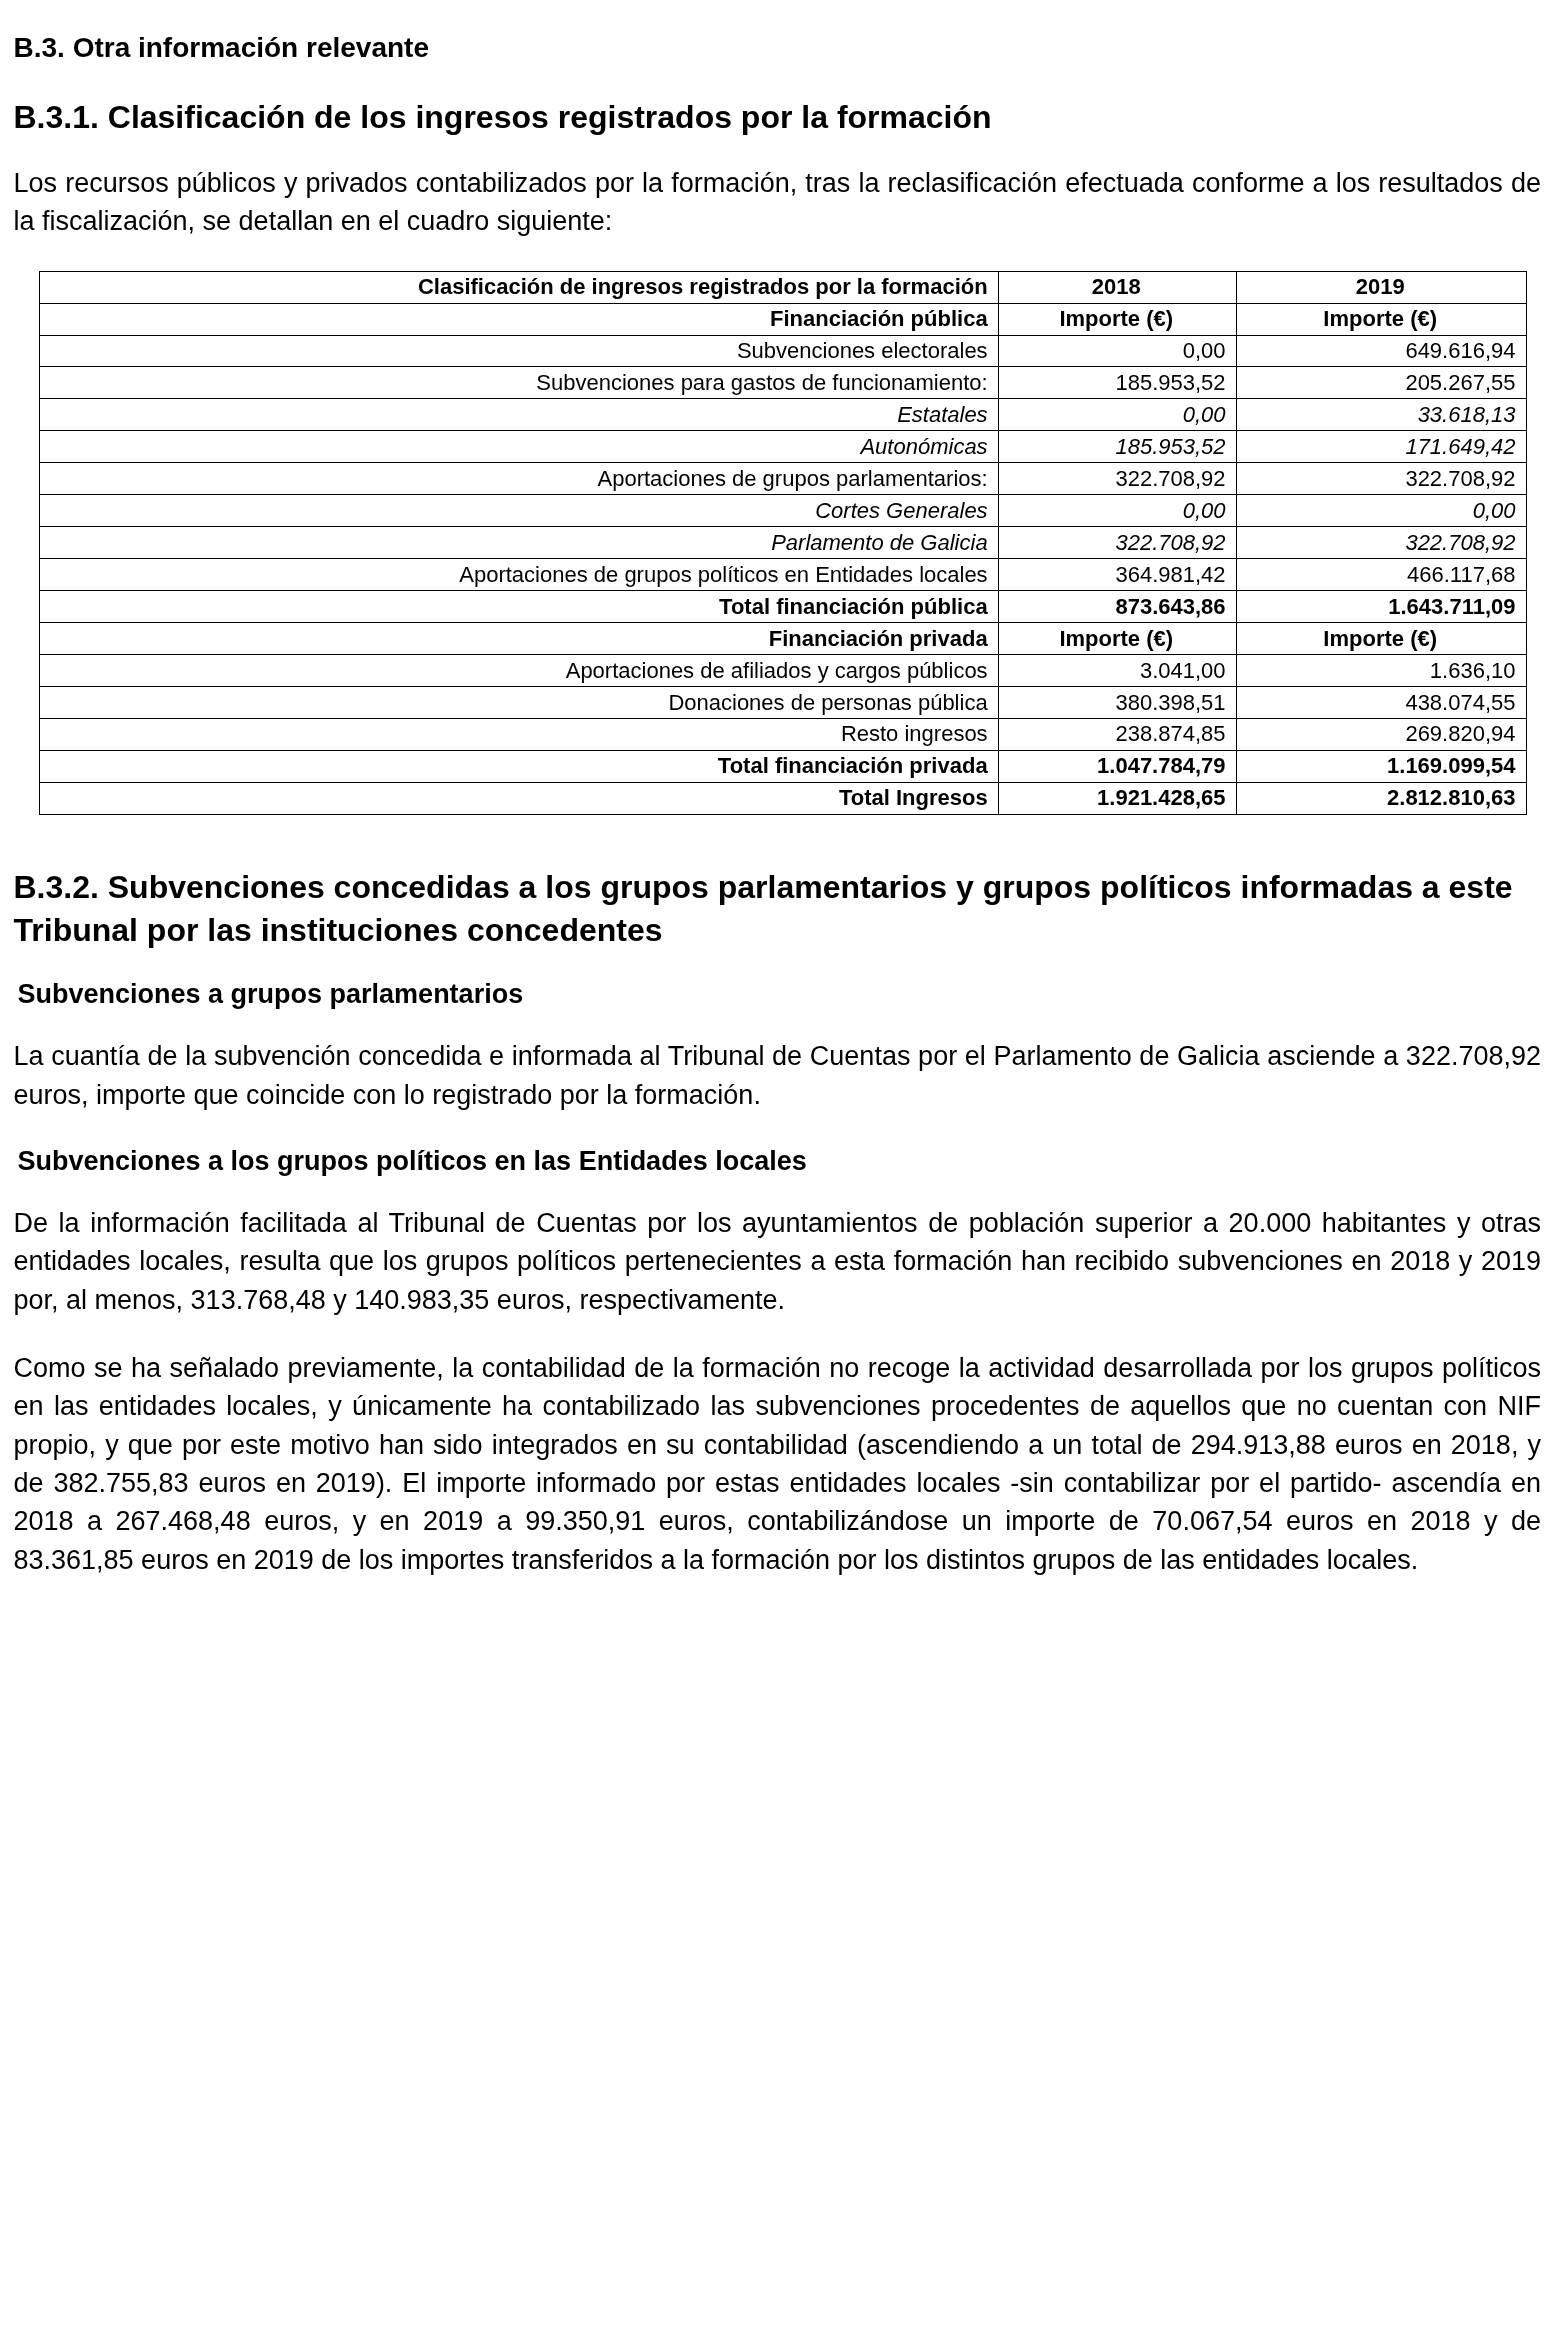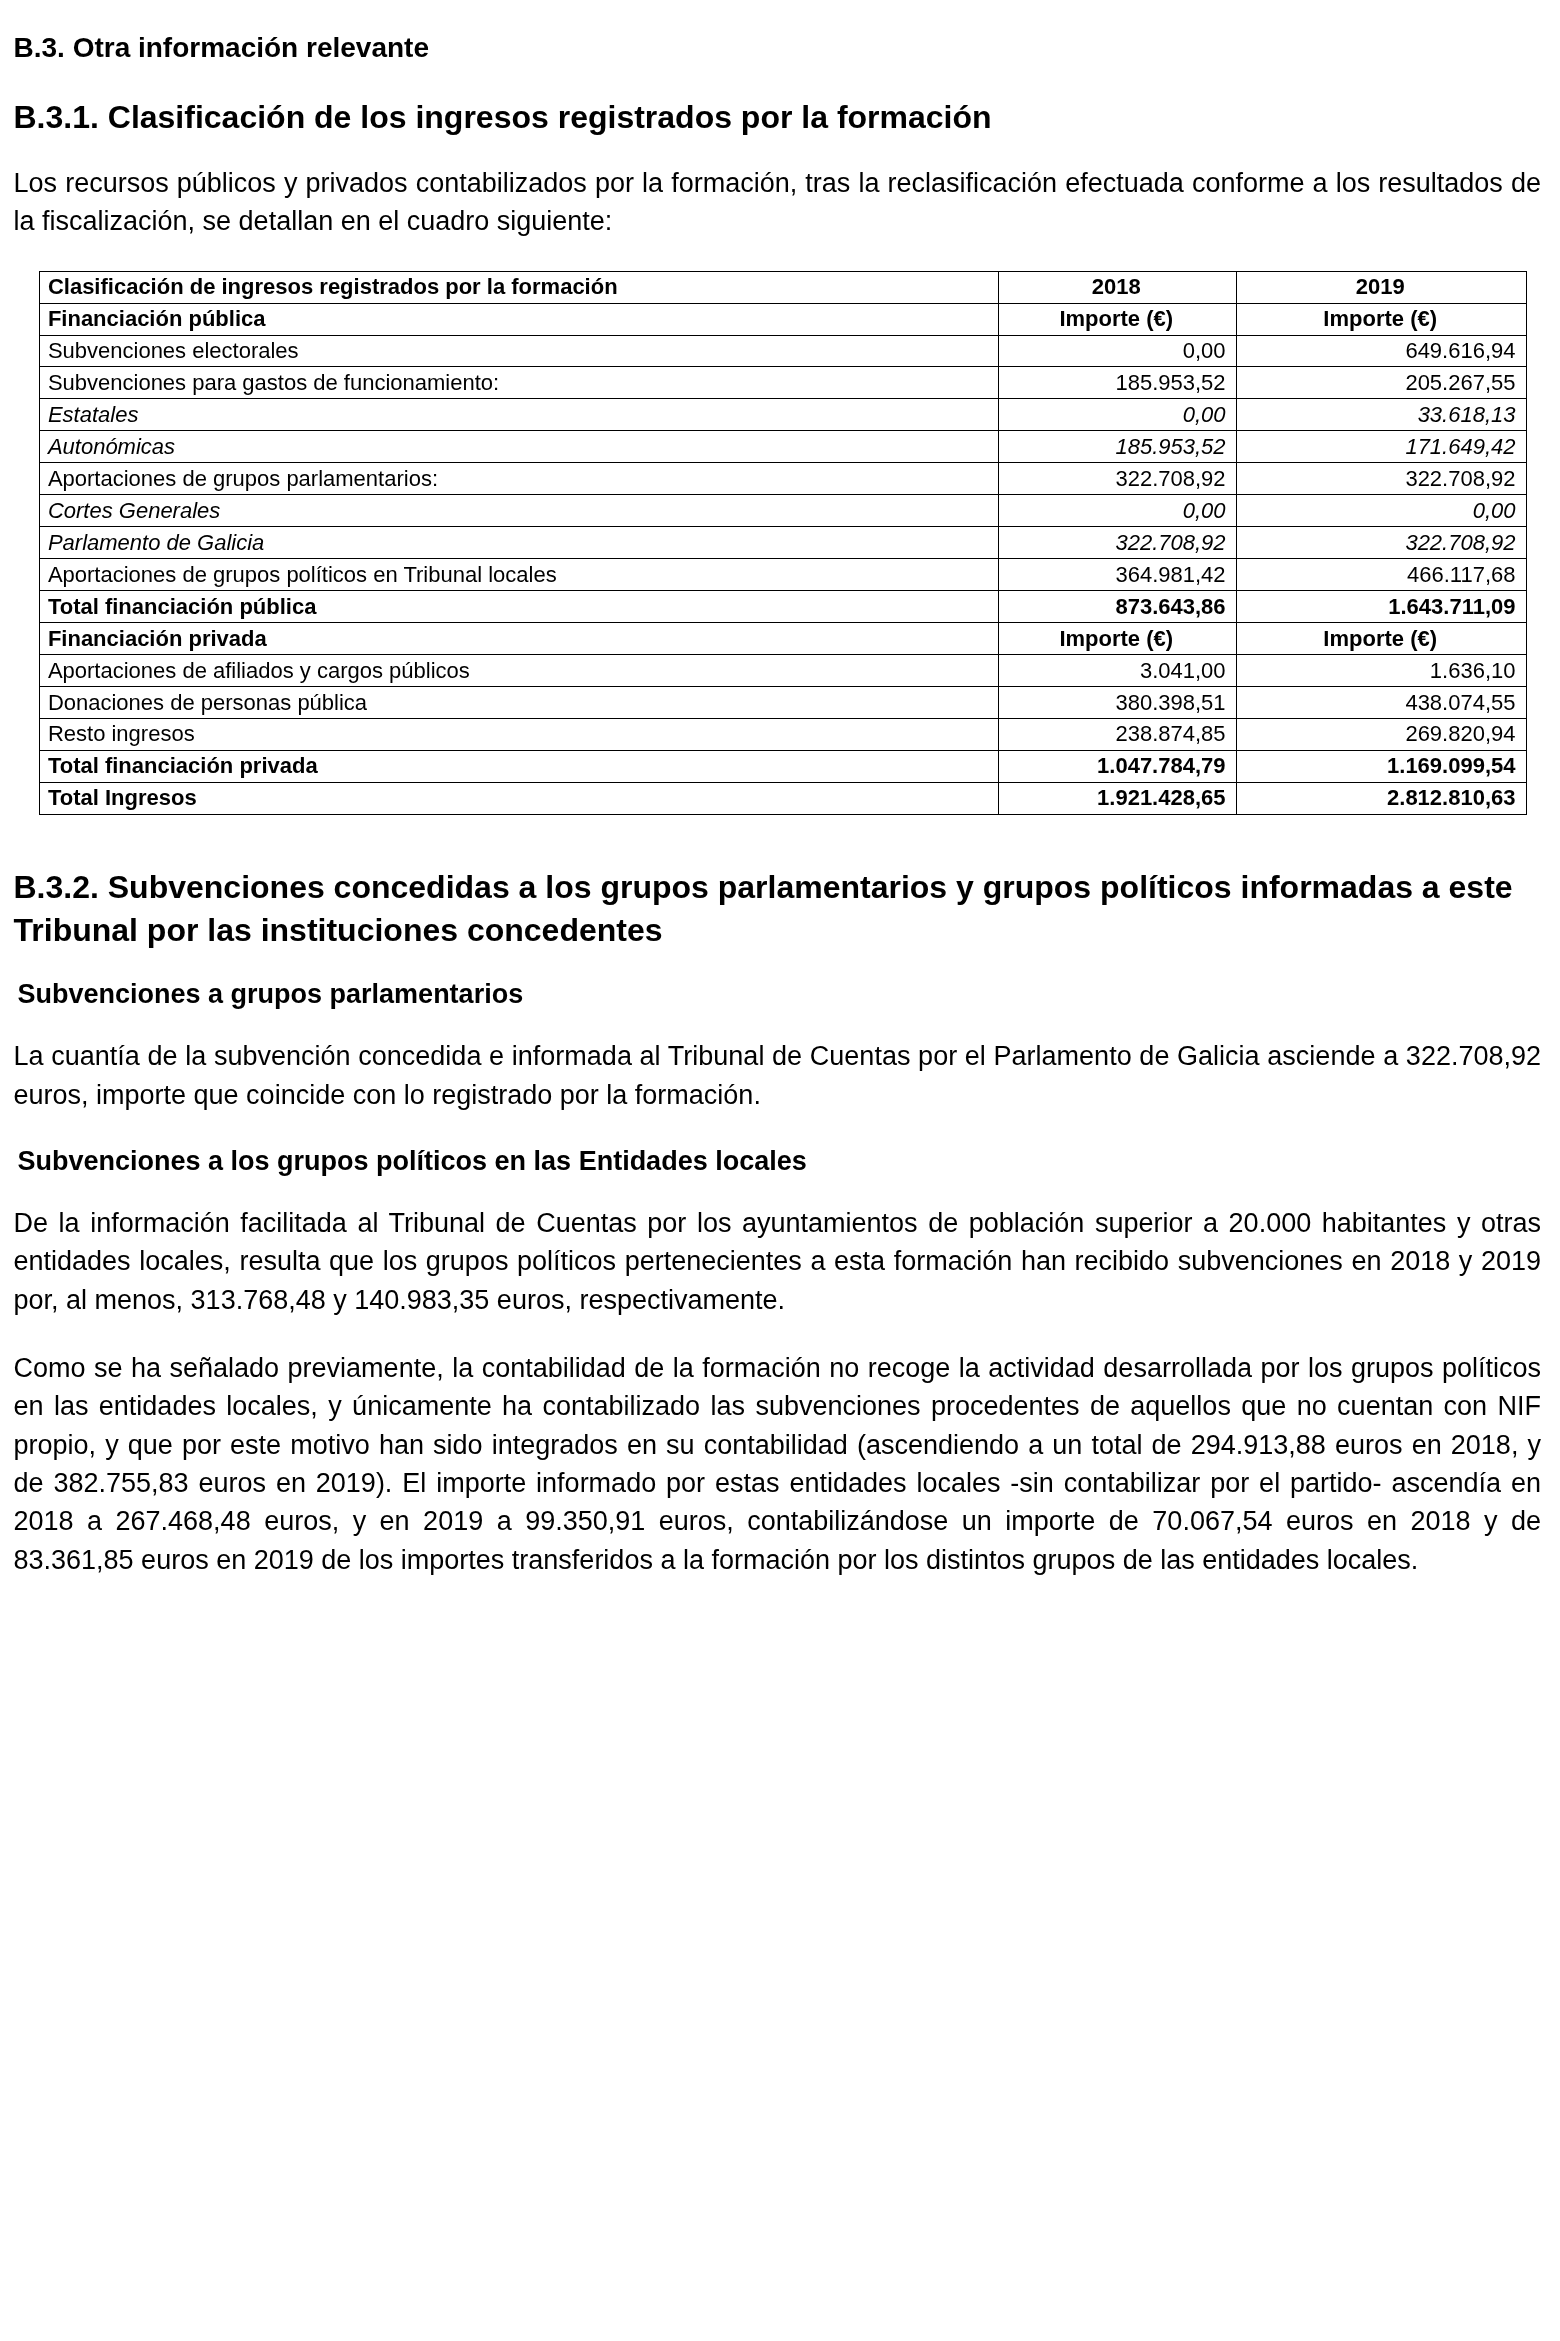--- a/index.html
+++ b/index.html
@@ -50,21 +50,21 @@
   table.fin td {
     border: 1.7px solid #000000;
     padding: 2.5px 10px 2.5px 8.4px;
     vertical-align: middle;
     overflow: hidden;
   }
   .col-label { width: 64.5%; }
   .col-2018  { width: 16.0%; }
   .col-2019  { width: 19.5%; }
 
-  td.c-label { text-align: left; }
+  td.c-label { text-align: right; }
   td.c-num   { text-align: right; }
 
   tr.row-header td,
   tr.row-section td,
   tr.row-total td { font-weight: bold; }
 
   tr.row-header td.c-num,
   tr.row-section td.c-num { text-align: center; }
 
   tr.row-subitem td { font-style: italic; }
@@ -130,21 +130,21 @@
           <td class="c-label ind-2">Cortes Generales</td>
           <td class="c-num">0,00</td>
           <td class="c-num">0,00</td>
         </tr>
         <tr class="row-subitem">
           <td class="c-label ind-2">Parlamento de Galicia</td>
           <td class="c-num">322.708,92</td>
           <td class="c-num">322.708,92</td>
         </tr>
         <tr class="row-item">
-          <td class="c-label ind-1">Aportaciones de grupos políticos en Tribunal locales</td>
+          <td class="c-label ind-1">Aportaciones de grupos políticos en Entidades locales</td>
           <td class="c-num">364.981,42</td>
           <td class="c-num">466.117,68</td>
         </tr>
         <tr class="row-total">
           <td class="c-label ind-0">Total financiación pública</td>
           <td class="c-num">873.643,86</td>
           <td class="c-num">1.643.711,09</td>
         </tr>
         <tr class="row-section">
           <td class="c-label ind-0">Financiación privada</td>

